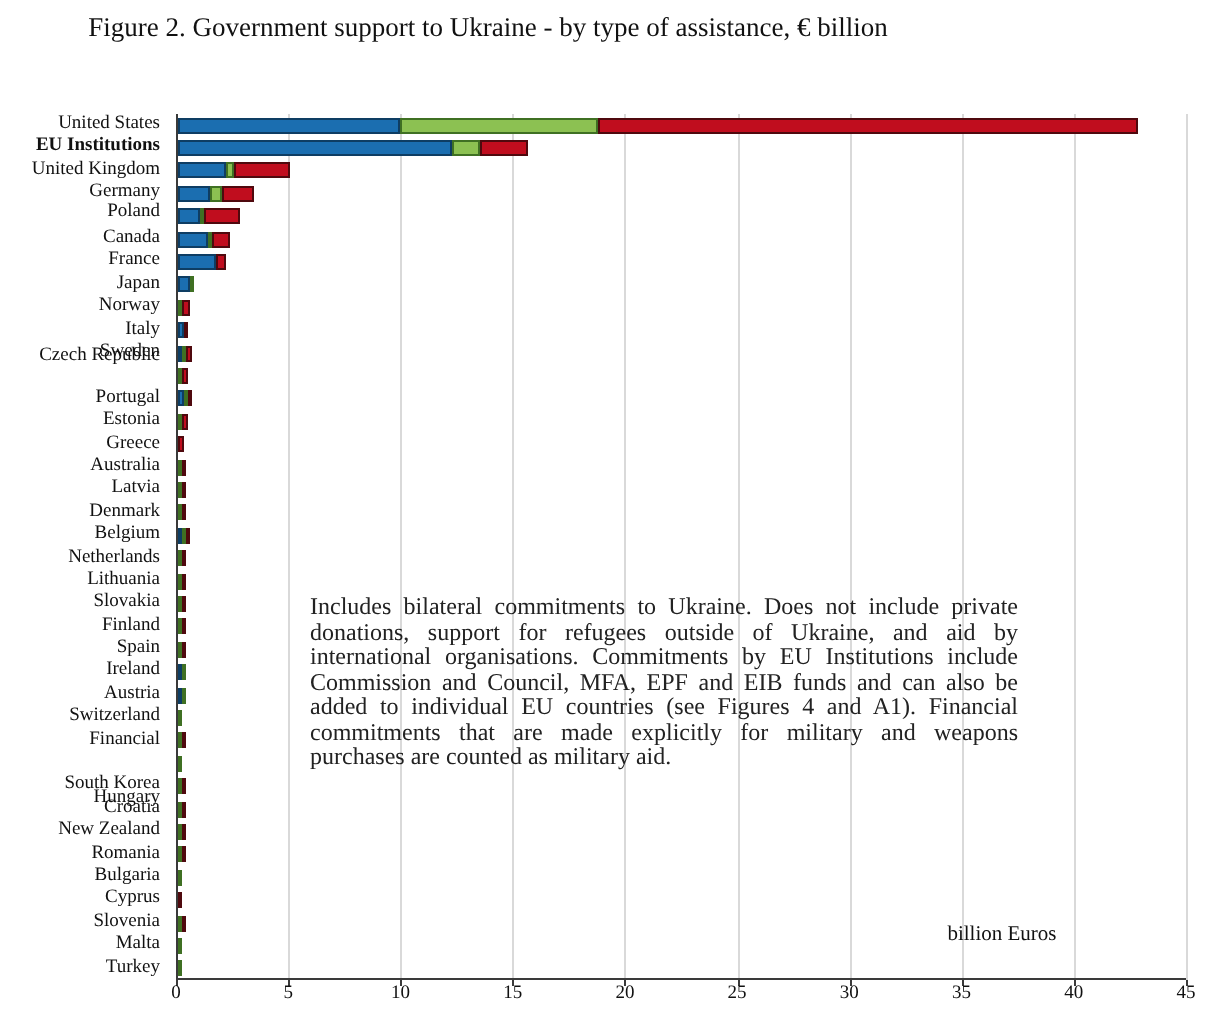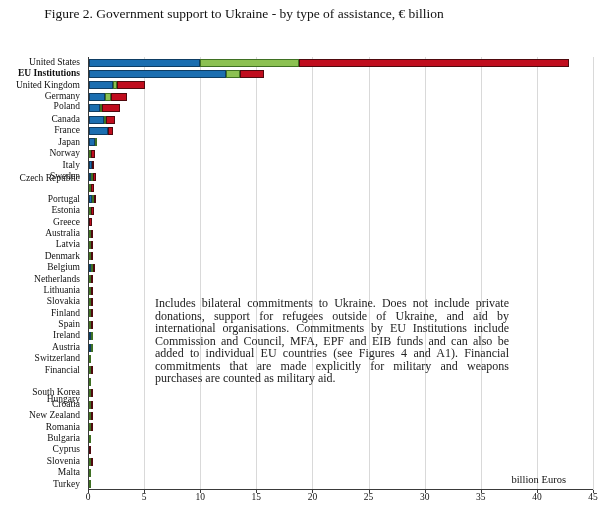--- a/index.html
+++ b/index.html
@@ -31,21 +31,21 @@
   .seg{height:100%;box-sizing:border-box;border:1px solid #000;}
   #legend{position:absolute;left:286px;top:149px;}
   .legend-item{display:flex;align-items:center;height:15px;margin-bottom:8px;}
   .legend-swatch{width:9px;height:9px;box-sizing:border-box;border:1px solid #000;margin-right:5px;}
   .legend-label{font-size:11.5px;color:#111;}
   #annotation{
     position:absolute;left:155px;top:297px;width:354px;
     font-size:12px;line-height:12.5px;text-align:justify;color:#222;
   }
   #axis-unit{
-    position:absolute;left:436px;top:474px;width:130px;text-align:right;
+    position:absolute;left:436px;top:462px;width:130px;text-align:center;
     font-size:10.5px;color:#111;
   }
 </style>
 </head>
 <body>
 
 <div id="screen">
 
   <div class="fig-title">Figure 2. Government support to Ukraine - by type of assistance, € billion</div>
 

